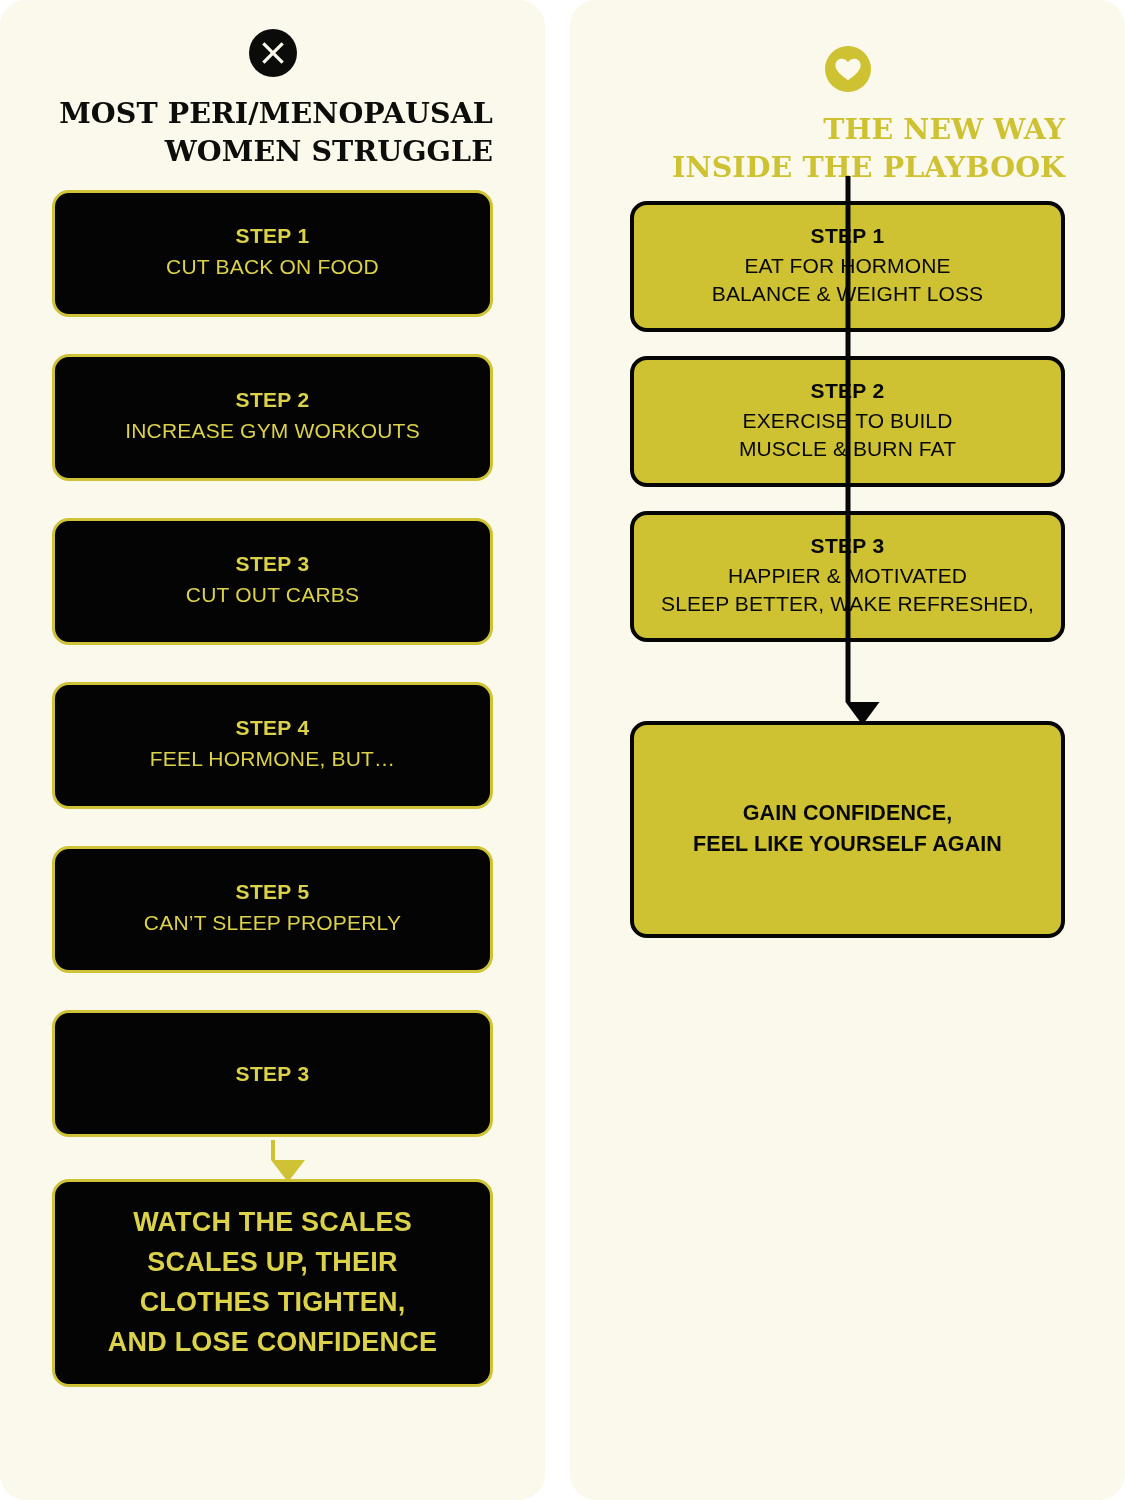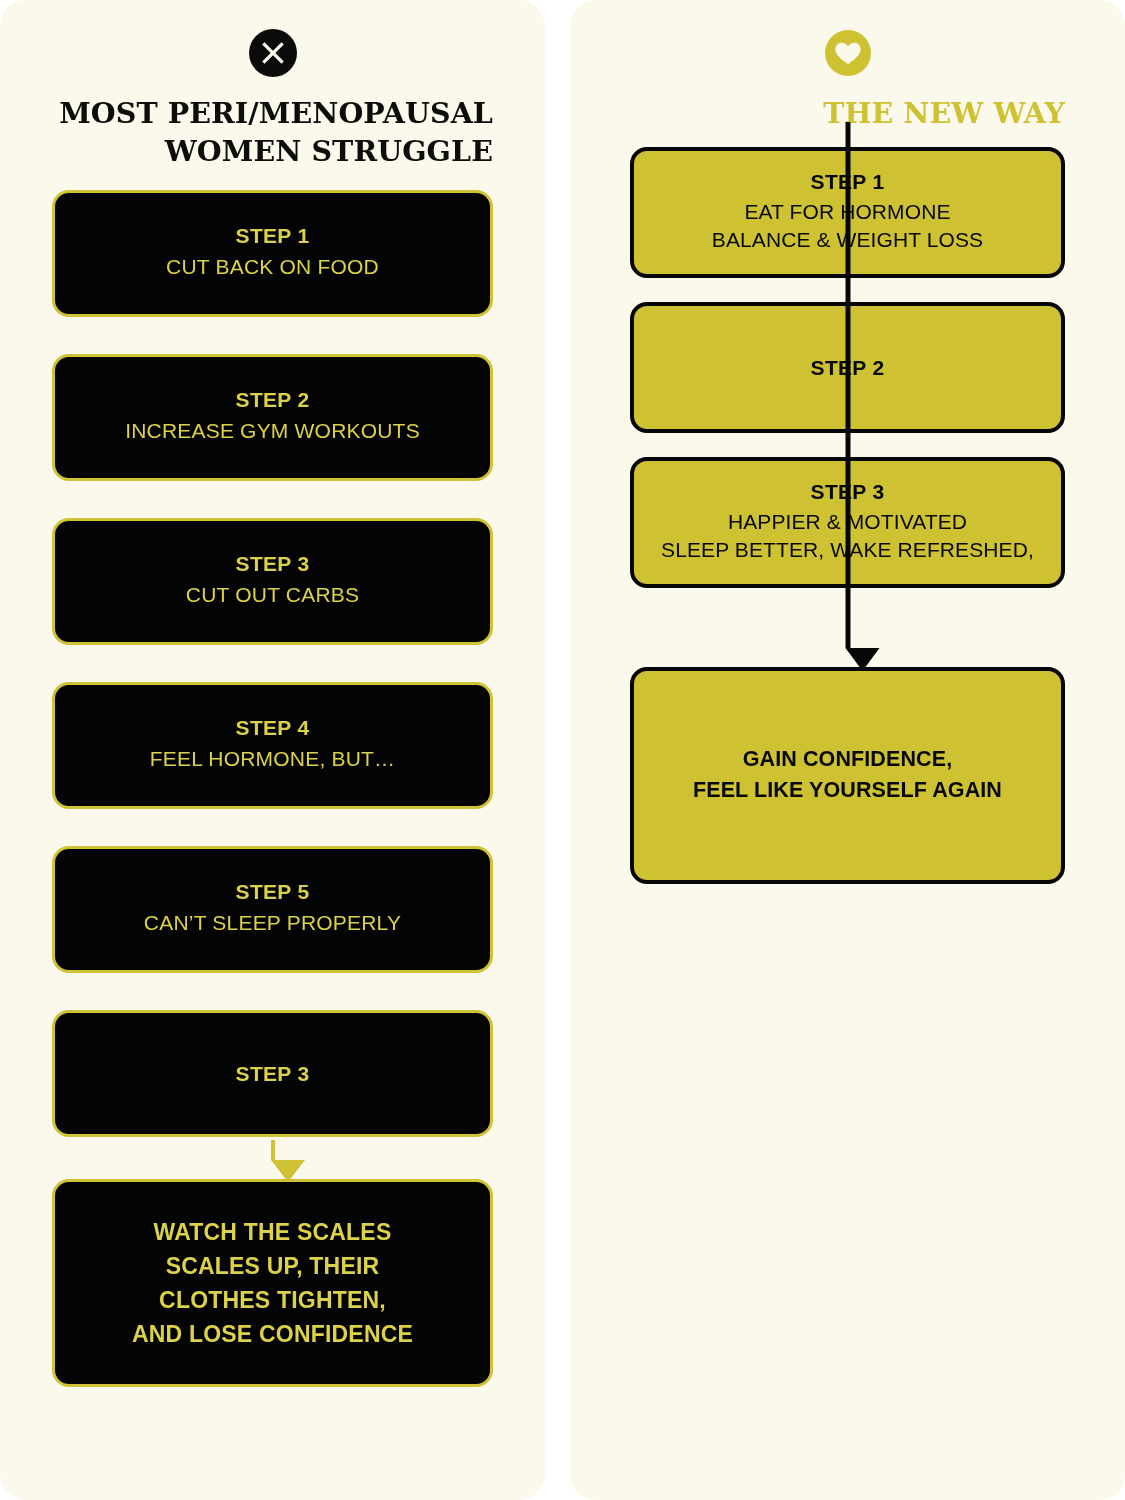--- a/index.html
+++ b/index.html
@@ -30,21 +30,21 @@
     overflow: hidden;
   }
   .panel-left  { width: 545px; }
   .panel-right { width: 555px; }
 
   .panel-inner {
     position: relative;
     height: 100%;
     padding: 0 52px;
   }
-  .panel-right .panel-inner { padding: 0 60px; }
+  .panel-right .panel-inner { padding: 16px 60px; }
 
   
   .panel-header {
     padding-top: 27px;
     text-align: right;
   }
 
   .icon-wrap {
     height: 52px;
     display: flex;
@@ -99,21 +99,21 @@
   .node.dark .node-text {
     font-weight: 400;
     font-size: 21px;
     line-height: 1.33;
     letter-spacing: 0.2px;
     margin-top: 7px;
     text-align: center;
   }
   .node.dark.outcome .node-text {
     font-weight: 700;
-    font-size: 23px;
+    font-size: 27px;
     line-height: 1.48;
     margin-top: 0;
   }
 
   
   .node.gold {
     background: #CEC232;
     border: 4px solid #060606;
     color: #080808;
   }
@@ -289,20 +289,21 @@
 
       <header class="panel-header">
         <div class="icon-wrap">
           <svg width="46" height="46" viewBox="0 0 46 46" aria-hidden="true">
             <circle cx="23" cy="23" r="23" fill="#CEC233"></circle>
             <path d="M23 34.2 C13.6 27.8 10.4 23.4 10.4 19.3 C10.4 15.5 13.3 12.8 16.7 12.8 C19.0 12.8 21.4 13.9 23 16.2 C24.6 13.9 27.0 12.8 29.3 12.8 C32.7 12.8 35.6 15.5 35.6 19.3 C35.6 23.4 32.4 27.8 23 34.2 Z" fill="#FBF9EC"></path>
           </svg>
         </div>
         <h2 class="head-title gold">
           <span class="ln">THE NEW WAY</span>
+          <span class="ln">INSIDE THE PLAYBOOK</span>
         </h2>
       </header>
 
       <div class="flow">
 
         <div class="node gold">
           <span class="node-step">STEP 1</span>
           <span class="node-text">
             <span class="ln">EAT FOR HORMONE</span>
             <span class="ln">BALANCE &amp; WEIGHT LOSS</span>
@@ -310,20 +311,24 @@
         </div>
 
         <div class="spacer">
           <div class="link seg black-link" style="top:0;height:24px;">
               <div class="stem"></div>
             </div>
         </div>
 
         <div class="node gold">
           <span class="node-step">STEP 2</span>
+          <span class="node-text">
+            <span class="ln">EXERCISE TO BUILD</span>
+            <span class="ln">MUSCLE &amp; BURN FAT</span>
+          </span>
         </div>
 
         <div class="spacer">
           <div class="link seg black-link" style="top:0;height:24px;">
               <div class="stem"></div>
             </div>
         </div>
 
         <div class="node gold">
           <span class="node-step">STEP 3</span>

